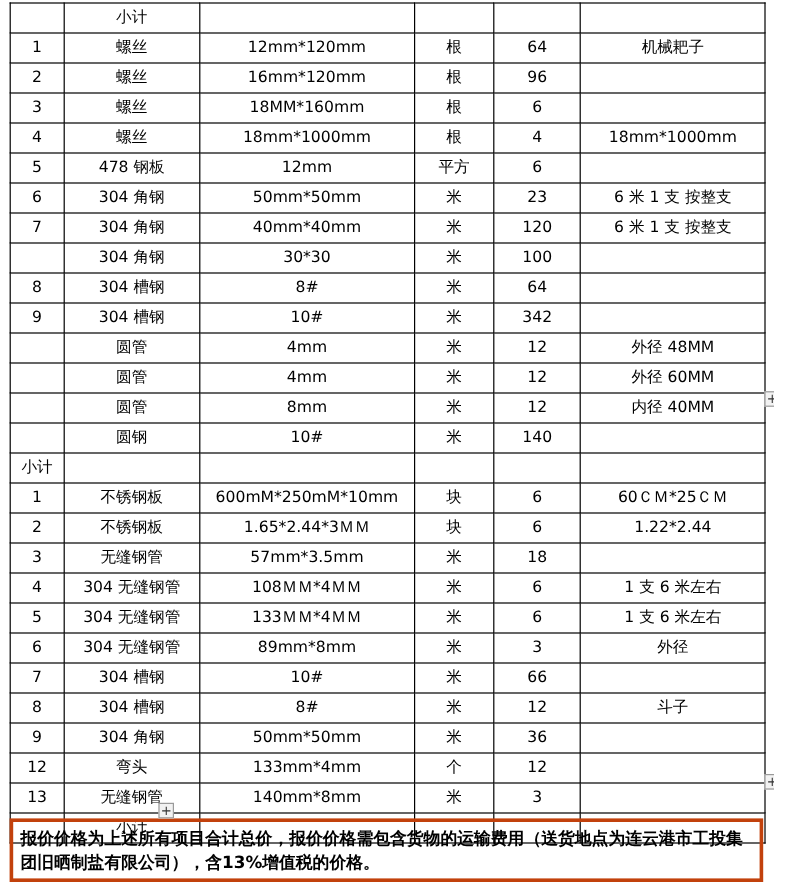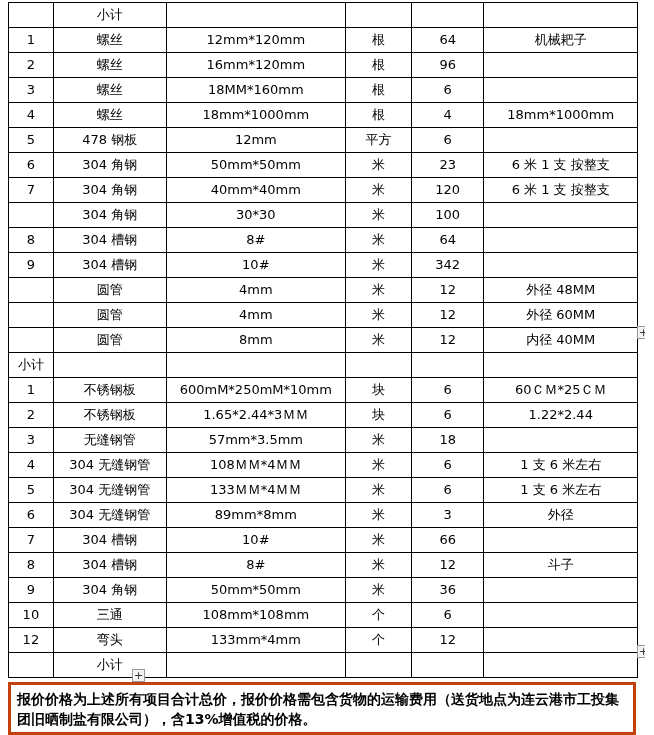--- a/index.html
+++ b/index.html
@@ -206,20 +206,28 @@
       </tr>
       <tr>
         <td></td>
         <td>圆管</td>
         <td>8mm</td>
         <td>米</td>
         <td>12</td>
         <td>内径 40MM</td>
       </tr>
       <tr>
+        <td></td>
+        <td>圆钢</td>
+        <td>10#</td>
+        <td>米</td>
+        <td>140</td>
+        <td></td>
+      </tr>
+      <tr>
         <td>小计</td>
         <td></td>
         <td></td>
         <td></td>
         <td></td>
         <td></td>
       </tr>
       <tr>
         <td>1</td>
         <td>不锈钢板</td>
@@ -286,33 +294,33 @@
       </tr>
       <tr>
         <td>9</td>
         <td>304 角钢</td>
         <td>50mm*50mm</td>
         <td>米</td>
         <td>36</td>
         <td></td>
       </tr>
       <tr>
-        <td>10</td>
-        <td>三通</td>
-        <td>108mm*108mm</td>
-        <td>个</td>
-        <td>6</td>
-        <td></td>
-      </tr>
-      <tr>
         <td>12</td>
         <td>弯头</td>
         <td>133mm*4mm</td>
         <td>个</td>
         <td>12</td>
+        <td></td>
+      </tr>
+      <tr>
+        <td>13</td>
+        <td>无缝钢管</td>
+        <td>140mm*8mm</td>
+        <td>米</td>
+        <td>3</td>
         <td></td>
       </tr>
       <tr>
         <td></td>
         <td>小计</td>
         <td></td>
         <td></td>
         <td></td>
         <td></td>
       </tr>

